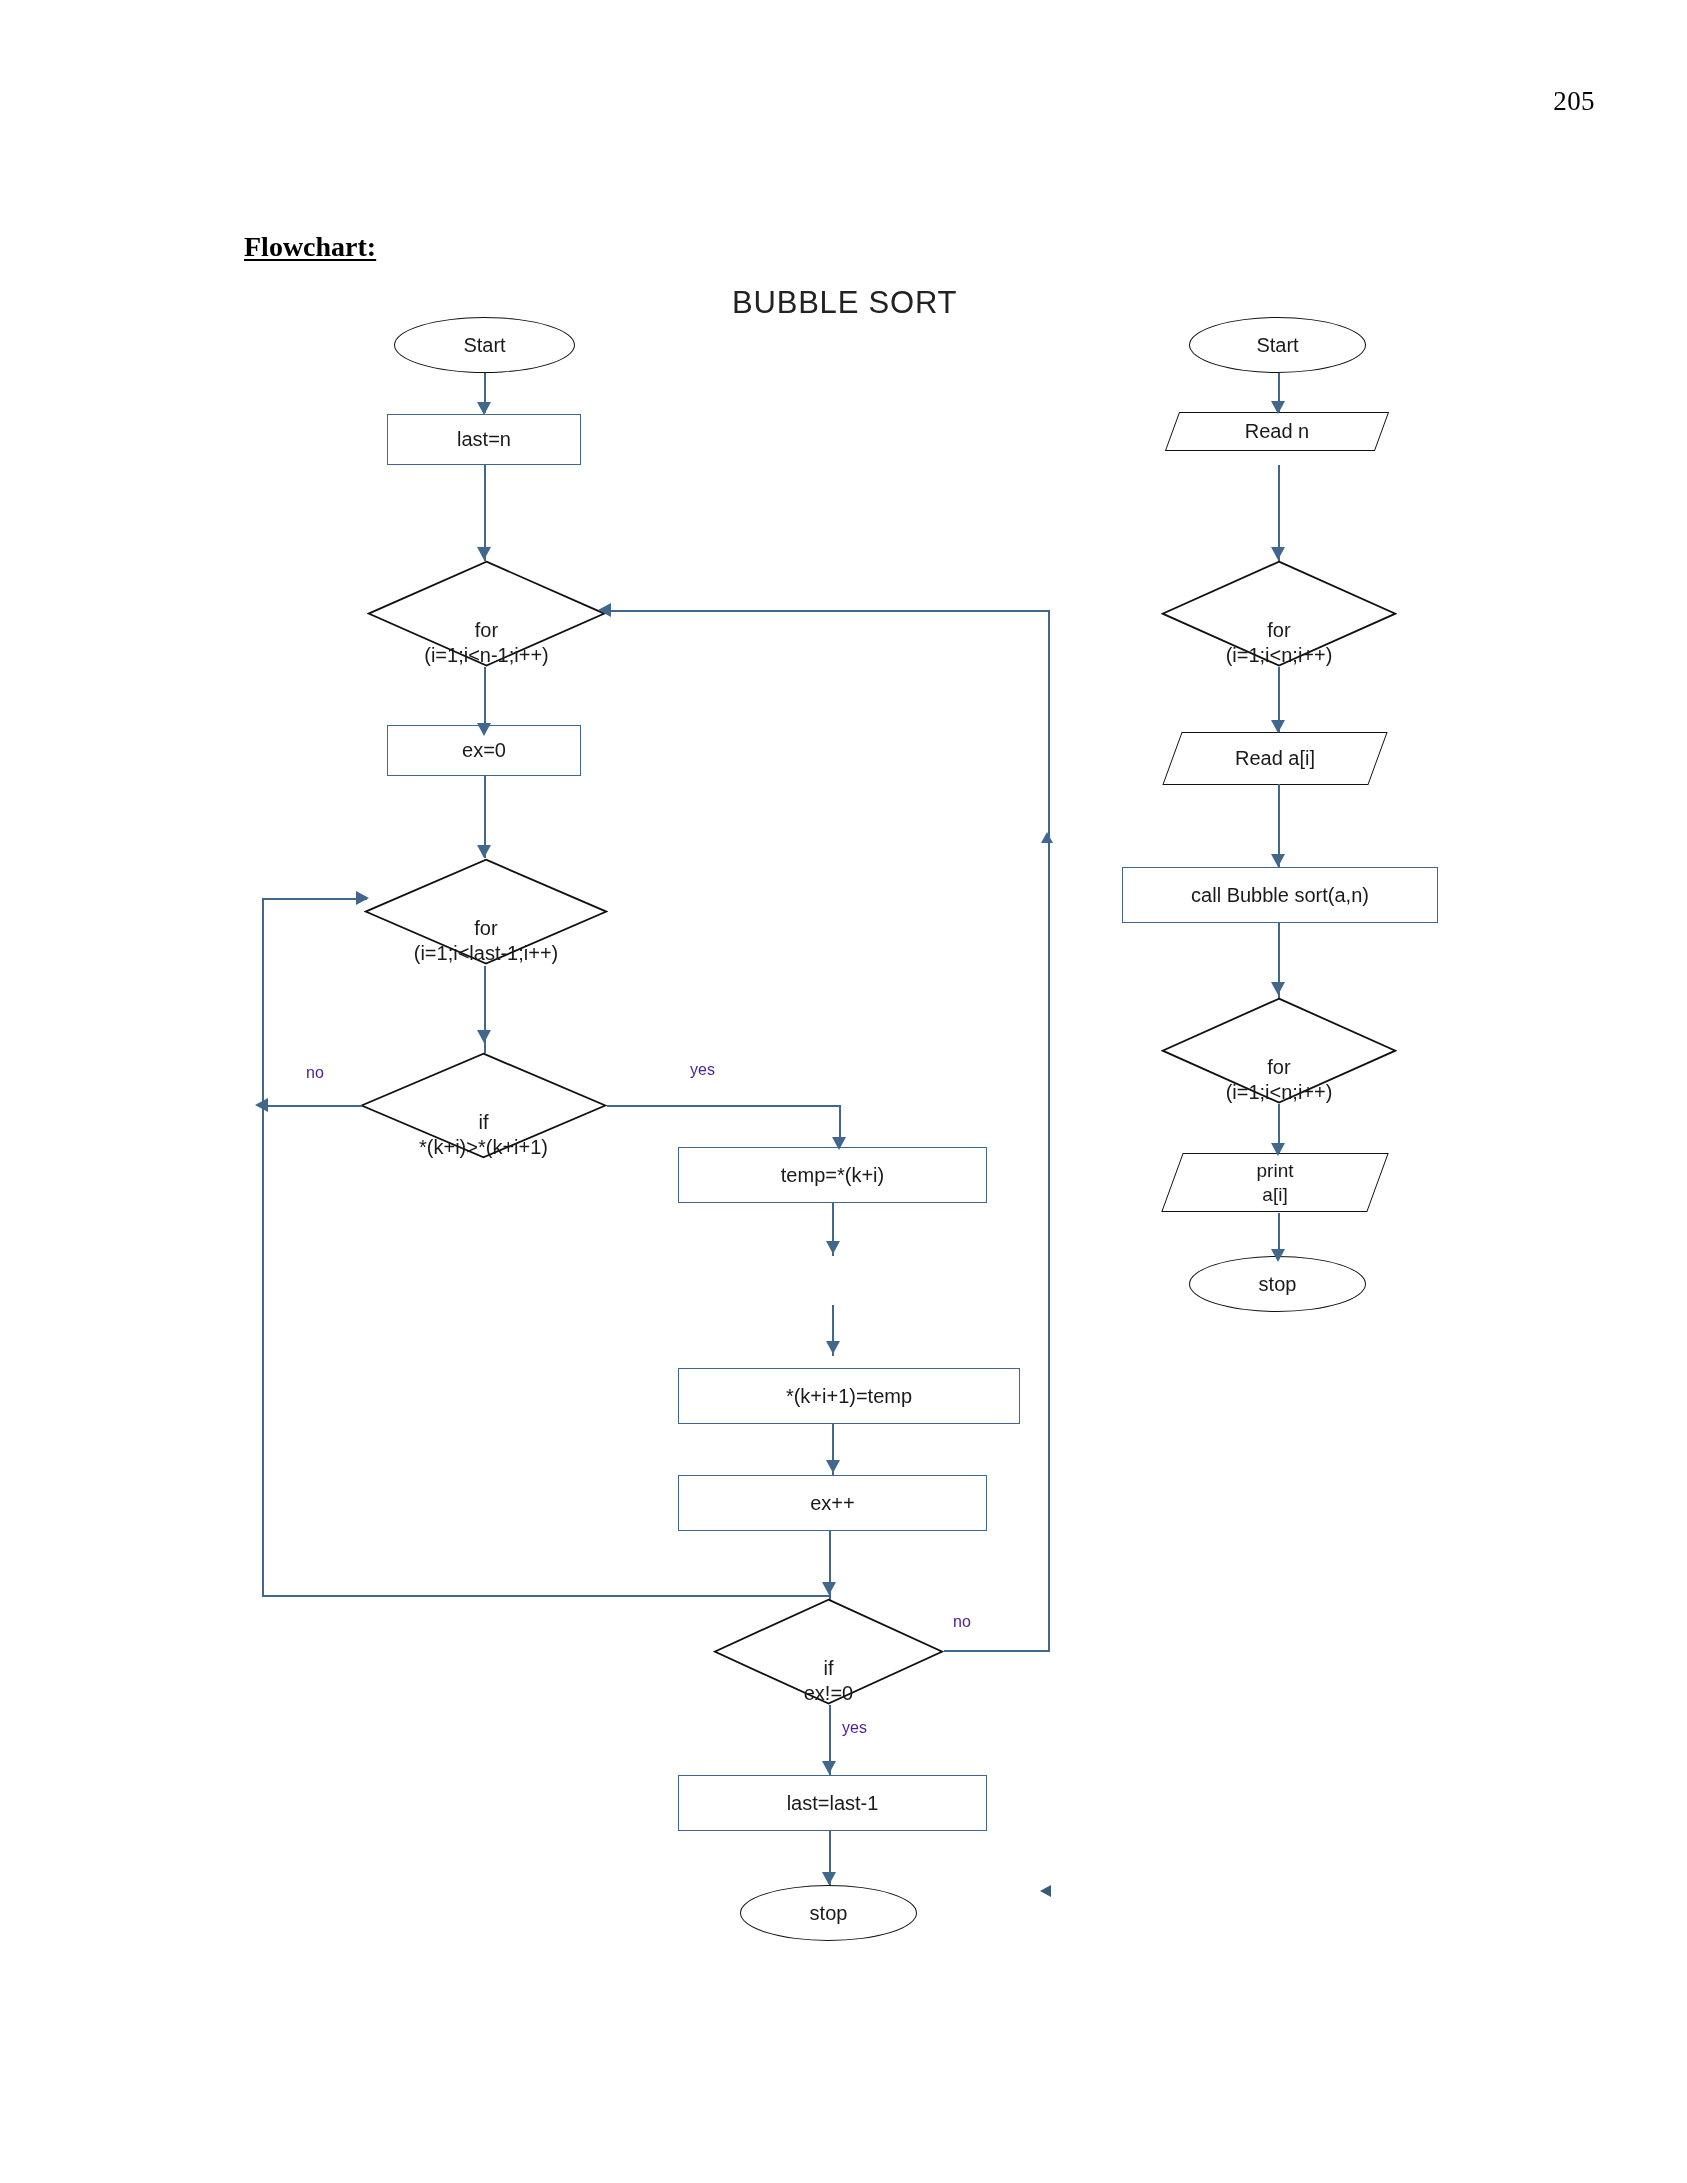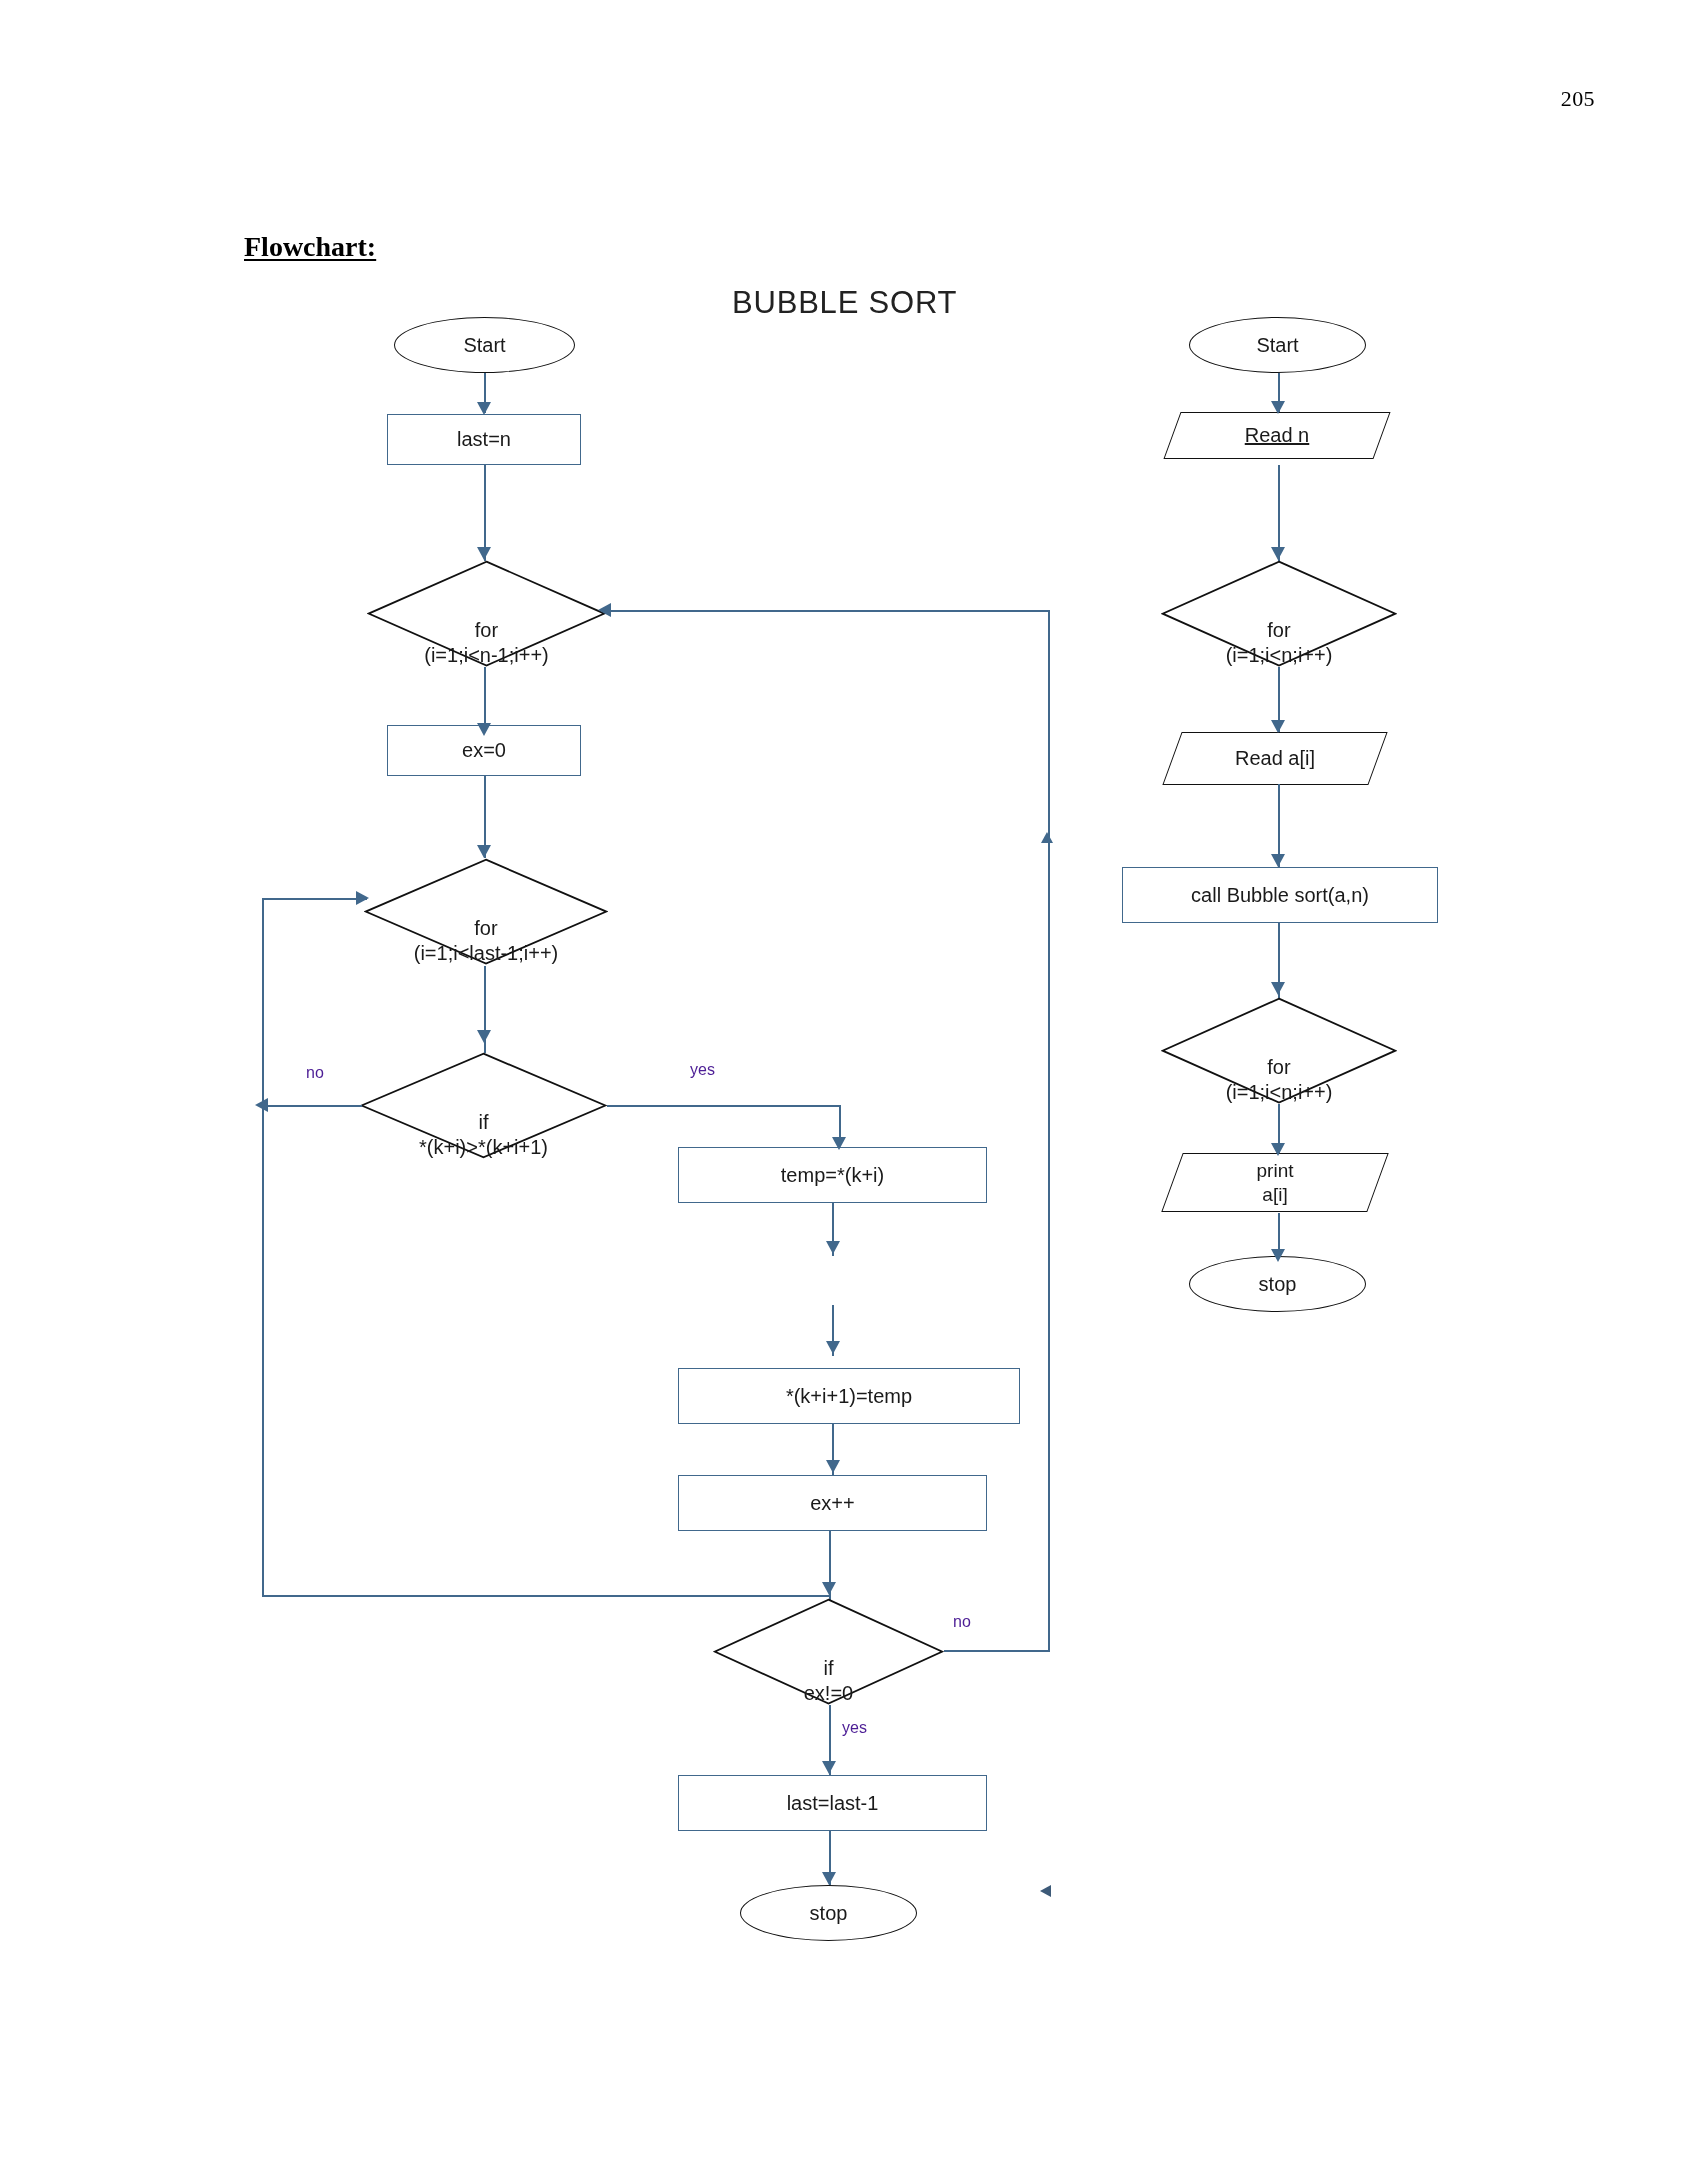--- a/index.html
+++ b/index.html
@@ -11,21 +11,21 @@
     overflow:hidden;
   }
   #page{
     position:absolute;inset:0;
     width:1687px;height:2183px;
   }
   .page-number{
     position:absolute;
     right:92px;top:86px;
     font-family:"Liberation Serif", serif;
-    font-size:22px;
+    font-size:27px;
     color:#000;
     letter-spacing:0.4px;
   }
   .section-heading{
     position:absolute;
     left:244px;top:231px;
     font-family:"Liberation Serif", serif;
     font-weight:bold;
     font-size:28px;
     color:#000;
@@ -269,21 +269,21 @@
 
   <div class="stray" style="left:1040px;top:1885px;"></div>
 
   <div class="node term" style="left:1189px;top:317px;width:177px;height:56px;">
     <span>Start</span>
   </div>
 
   <div class="ln v" style="left:1278px;top:373px;height:40px;"></div>
   <div class="arrow down" style="left:1271px;top:401px;"></div>
 
-  <div class="node io" style="left:1172px;top:412px;width:210px;height:47px;text-decoration:underline;">
+  <div class="node io" style="left:1172px;top:412px;width:210px;height:39px;">
     <span class="io-skew"></span>
     <span class="io-label">Read n</span>
   </div>
 
   <div class="ln v" style="left:1278px;top:465px;height:96px;"></div>
   <div class="arrow down" style="left:1271px;top:547px;"></div>
 
   <div class="node dec" style="left:1161px;top:560px;width:236px;height:107px;">
     <svg class="dec-shape" viewBox="0 0 286 130" preserveAspectRatio="none">
       <polygon points="143,2 284,65 143,128 2,65" fill="#fff" stroke="#111" stroke-width="2.2"></polygon>

